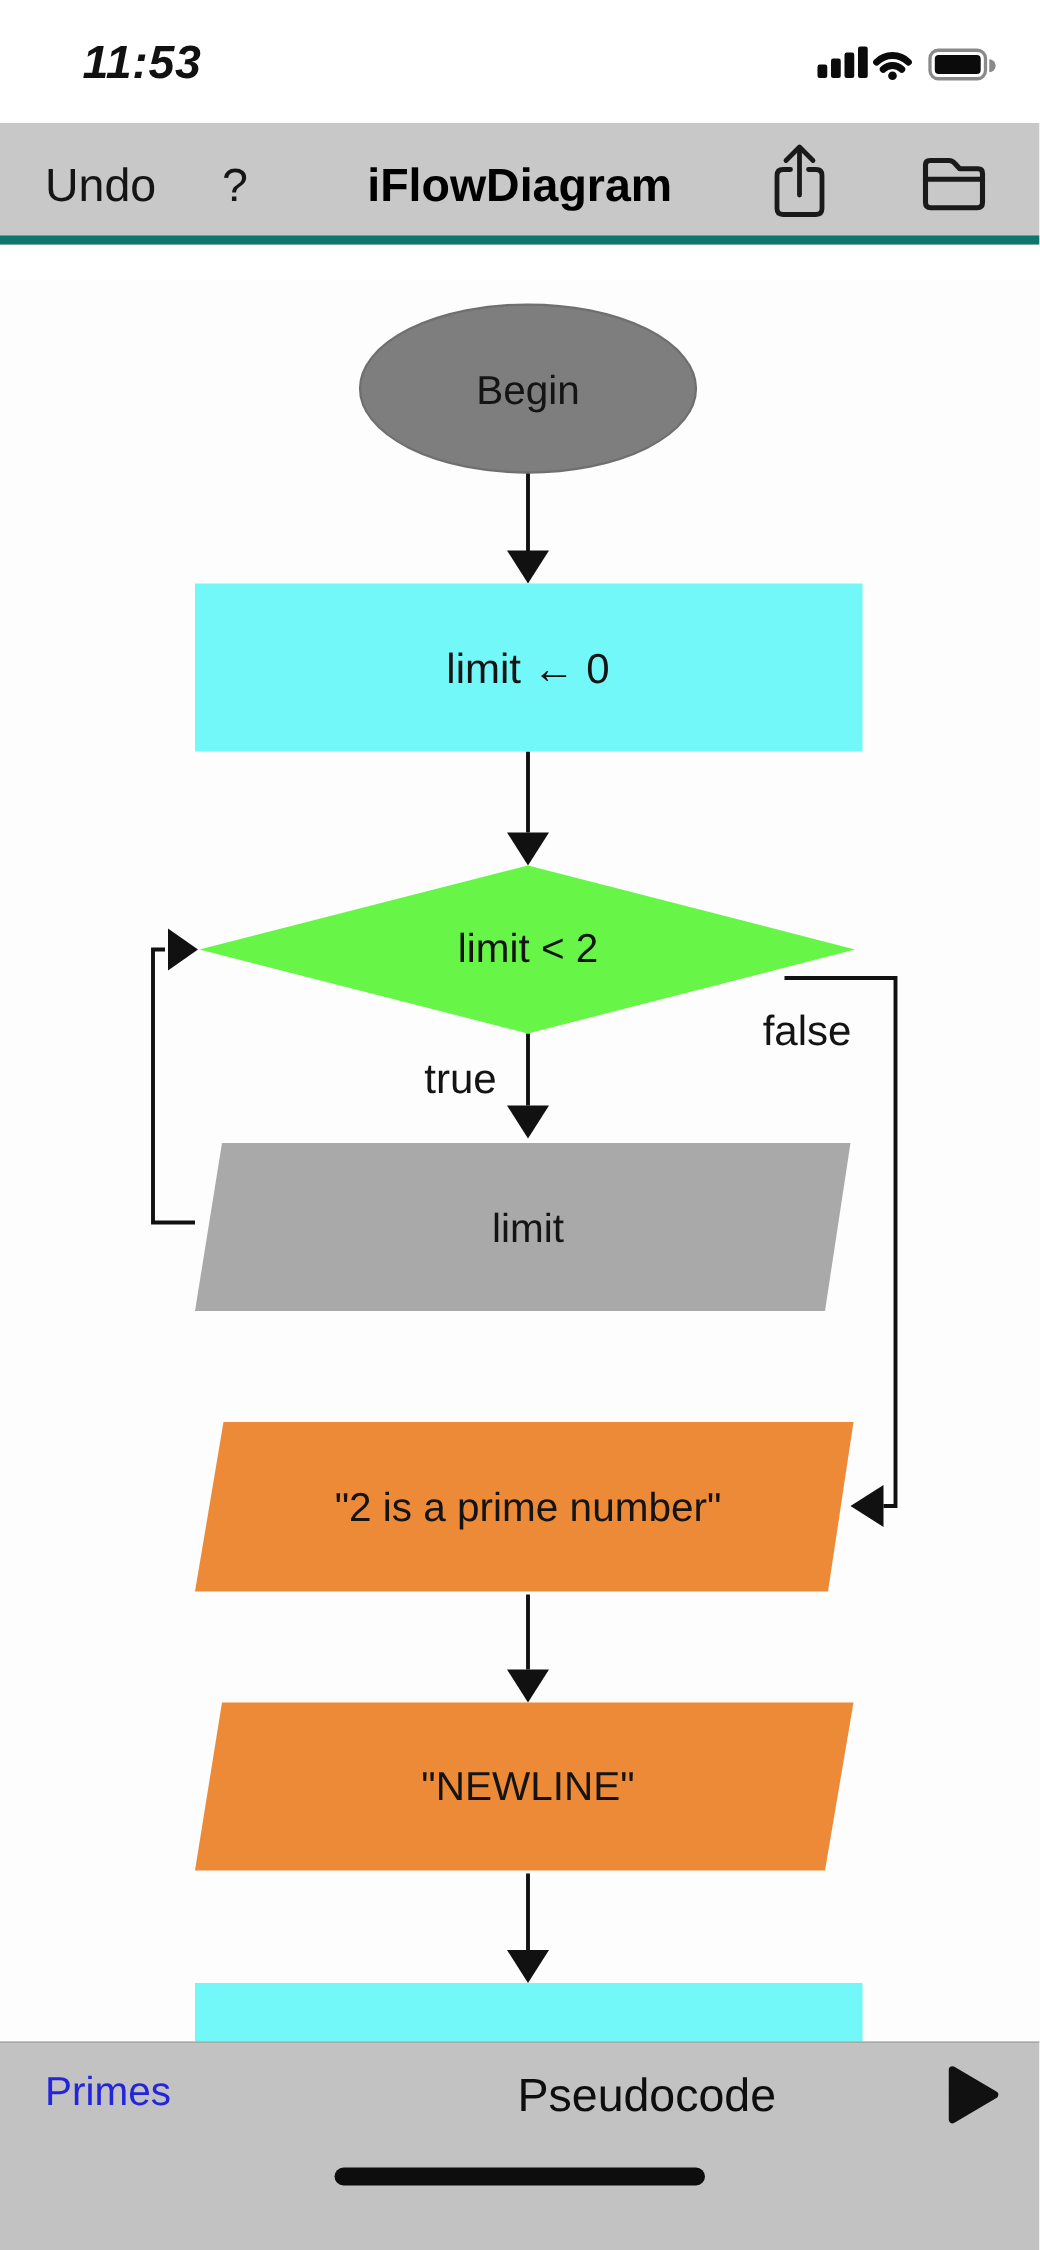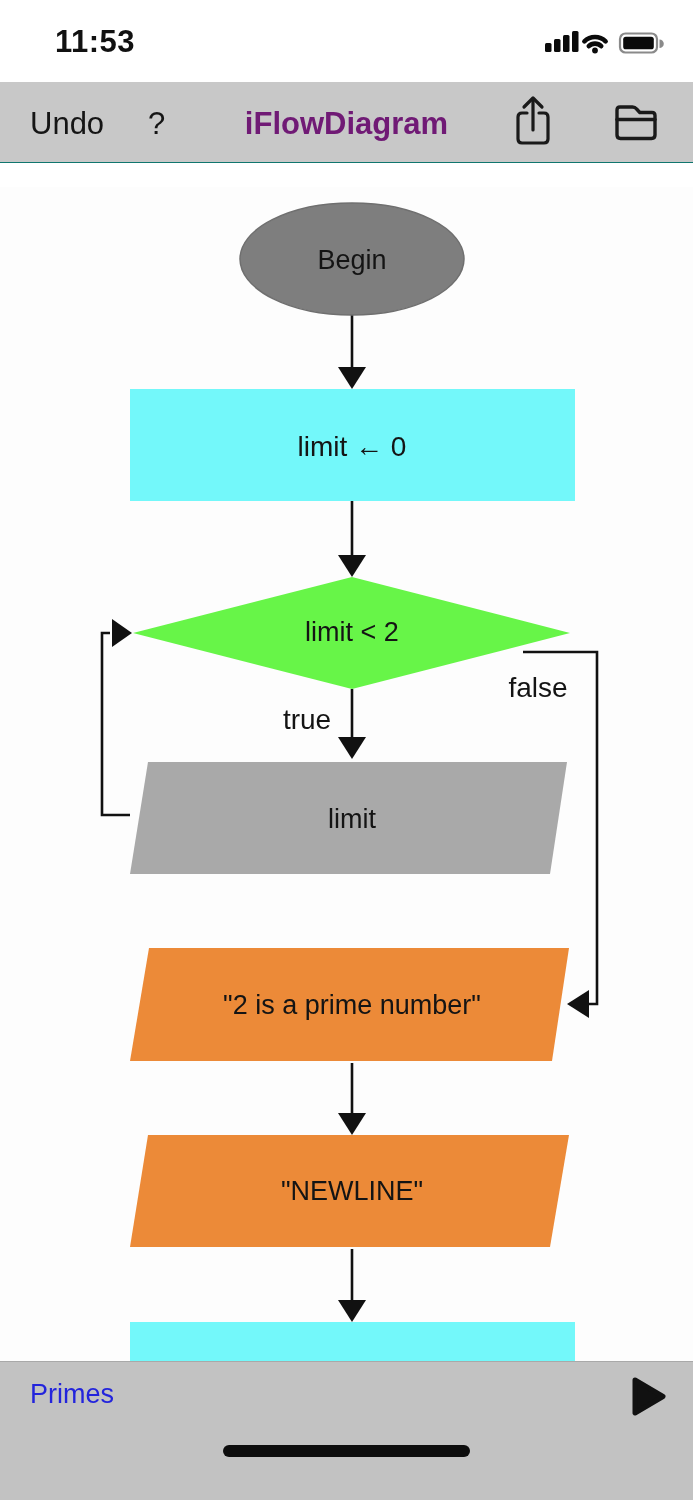--- a/index.html
+++ b/index.html
@@ -2,30 +2,30 @@
 <html><head>
 <meta charset="utf-8">
 <style>
   * { margin:0; padding:0; box-sizing:border-box; }
   html,body { width:693px; height:1500px; }
   body {
     font-family:"Liberation Sans","DejaVu Sans",sans-serif;
     background:#ffffff; color:#111; overflow:hidden; position:relative;
   }
   
-  .status-bar { position:absolute; left:0; top:0; width:693px; height:82px; background:#ffffff; }
+  .status-bar { position:absolute; left:0; top:0; width:693px; height:82px; background:#ffffff;font-style:italic; }
   .status-time { position:absolute; left:55px; top:24px; font-size:31px; font-weight:bold; letter-spacing:0.5px; }
   .status-icons { position:absolute; left:0; top:0; width:693px; height:82px; }
   
   .nav-bar { position:absolute; left:0; top:82px; width:693px; height:81px;
-             background:#c8c8c8; border-bottom:1px solid #0f766e; }
+             background:#c8c8c8; border-bottom:6px solid #0f766e; }
   .nav-undo { position:absolute; left:30px; top:24px; font-size:31px; color:#151515; cursor:pointer; }
   .nav-help { position:absolute; left:148px; top:24px; font-size:31px; color:#151515; cursor:pointer; }
   .nav-title { position:absolute; left:0; top:24px; width:693px; text-align:center;
-               font-size:31px; font-weight:bold; color:#701a75; }
+               font-size:31px; font-weight:bold; color:#000000; }
   .nav-icons { position:absolute; left:0; top:0; width:693px; height:81px; }
   
   .canvas { position:absolute; left:0; top:163px; width:693px; height:1198px;
             background:#fdfdfd; overflow:hidden;margin-top:24px; }
   .flow-svg text { font-family:"Liberation Sans","DejaVu Sans",sans-serif; fill:#141414; }
   
   .toolbar { position:absolute; left:0; top:1361px; width:693px; height:139px;
              background:#c2c2c2; border-top:1px solid #a9a9a9; }
   .tb-left { position:absolute; left:30px; top:17px; font-size:27px; color:#2324dc; cursor:pointer; }
   .tb-center { position:absolute; left:345px; top:17px; font-size:31px; color:#0e0e0e; cursor:pointer; }
@@ -127,17 +127,18 @@
 
     <rect x="130" y="1135" width="445" height="52" fill="#73f8fa"></rect>
     <g clip-path="url(#clip-partial)">
       <text x="352" y="1193" font-size="27" text-anchor="middle" dominant-baseline="central">limit</text>
     </g>
   </svg>
 </div>
 
 <div class="toolbar">
   <div class="tb-left">Primes</div>
+  <div class="tb-center">Pseudocode</div>
   <svg class="tb-svg" viewBox="0 0 693 139">
     <polygon points="635,18 663,34.5 635,51" fill="#111" stroke="#111" stroke-width="5" stroke-linejoin="round"></polygon>
   </svg>
   <div class="home-indicator"></div>
 </div>
 
 </body></html>

